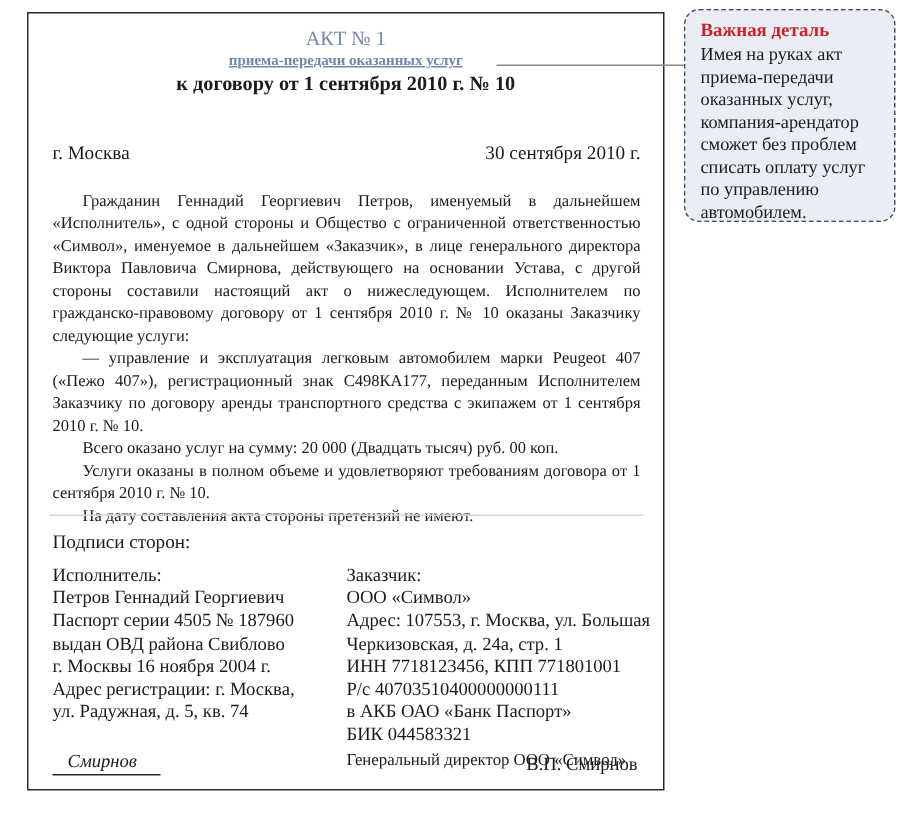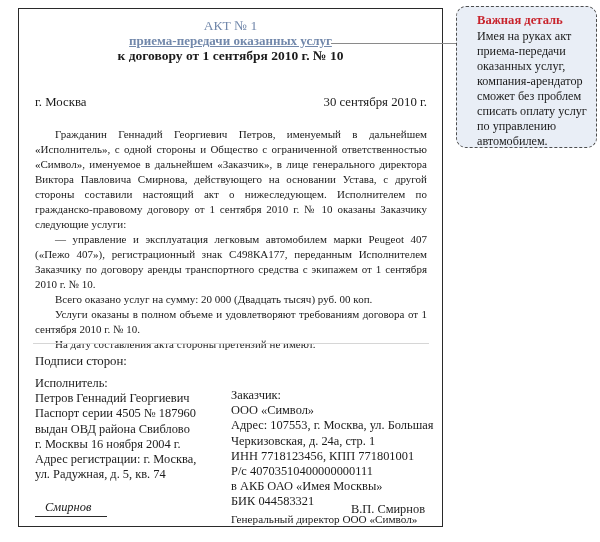--- a/index.html
+++ b/index.html
@@ -22,21 +22,21 @@
   .title-block{
     position:absolute;top:9px;left:0;right:0;
     text-align:center;
     line-height:15px;
   }
   .title-1{
     font-weight:normal;font-size:13.5px;
     color:var(--title-blue,#7288ab);
   }
   .title-2{
-    font-weight:bold;font-size:13px;
+    font-weight:bold;font-size:10px;
     color:var(--title-blue,#7288ab);
     text-decoration:underline;
   }
   .title-3{
     font-weight:bold;font-size:13.5px;color:#1b1b1b;
   }
   .city-date{
     position:absolute;top:86px;left:16px;right:15px;
     display:flex;justify-content:space-between;
     font-size:12.8px;
@@ -55,21 +55,21 @@
   .sign-heading{
     position:absolute;top:345px;left:16px;
     font-size:12.8px;
   }
   .columns{
     position:absolute;top:367px;left:16px;right:25px;
     display:flex;
     font-size:12.4px;line-height:15.2px;
   }
   .col-left{width:196px;flex:0 0 196px;}
-  .col-right{flex:1;margin-top:12px;}
+  .col-right{flex:1;}
   .col-line{white-space:nowrap;}
   .col-line.small{font-size:11.2px;padding-top:2px;}
   .sig-row{
     position:absolute;top:491px;left:16px;right:13px;
     display:flex;font-size:12.4px;
   }
   .sig-half{
     display:flex;justify-content:space-between;align-items:flex-end;
   }
   .sig-half.left{width:196px;flex:0 0 196px;padding-right:8px;box-sizing:border-box;}
@@ -83,21 +83,21 @@
     position:absolute;top:43px;left:331px;width:126px;height:0;
     border-top:1px solid #8a8a8a;
   }
   .note{
     position:absolute;left:456px;top:6px;
     width:141px;height:142px;
     box-sizing:border-box;
     background:var(--note-bg,#e9eef6);
     border:1px dashed #4d4d4d;
     border-radius:10px;
-    padding:6px 8px 6px 20px;
+    padding:6px 8px 6px 10px;
   }
   .note-title{
     font-weight:bold;font-size:12.6px;
     color:var(--note-red,#c8232c);
     margin-bottom:1px;
   }
   .note-text{
     font-size:12.2px;line-height:15px;color:#1b1b1b;
   }
 </style>
@@ -141,21 +141,21 @@
         <div class="col-line">Адрес регистрации: г. Москва,</div>
         <div class="col-line">ул. Радужная, д. 5, кв. 74</div>
       </div>
       <div class="col-right">
         <div class="col-line">Заказчик:</div>
         <div class="col-line">ООО «Символ»</div>
         <div class="col-line">Адрес: 107553, г. Москва, ул. Большая</div>
         <div class="col-line">Черкизовская, д. 24а, стр. 1</div>
         <div class="col-line">ИНН 7718123456, КПП 771801001</div>
         <div class="col-line">Р/с 40703510400000000111</div>
-        <div class="col-line">в АКБ ОАО «Имея Москвы»</div>
+        <div class="col-line">в АКБ ОАО «Банк Паспорт»</div>
         <div class="col-line">БИК 044583321</div>
         <div class="col-line small">Генеральный директор ООО «Символ»</div>
       </div>
     </div>
 
     <div class="sig-row">
       <div class="sig-half right">
         <span class="sig-script">Смирнов</span>
         <span>В.П. Смирнов</span>
       </div>

